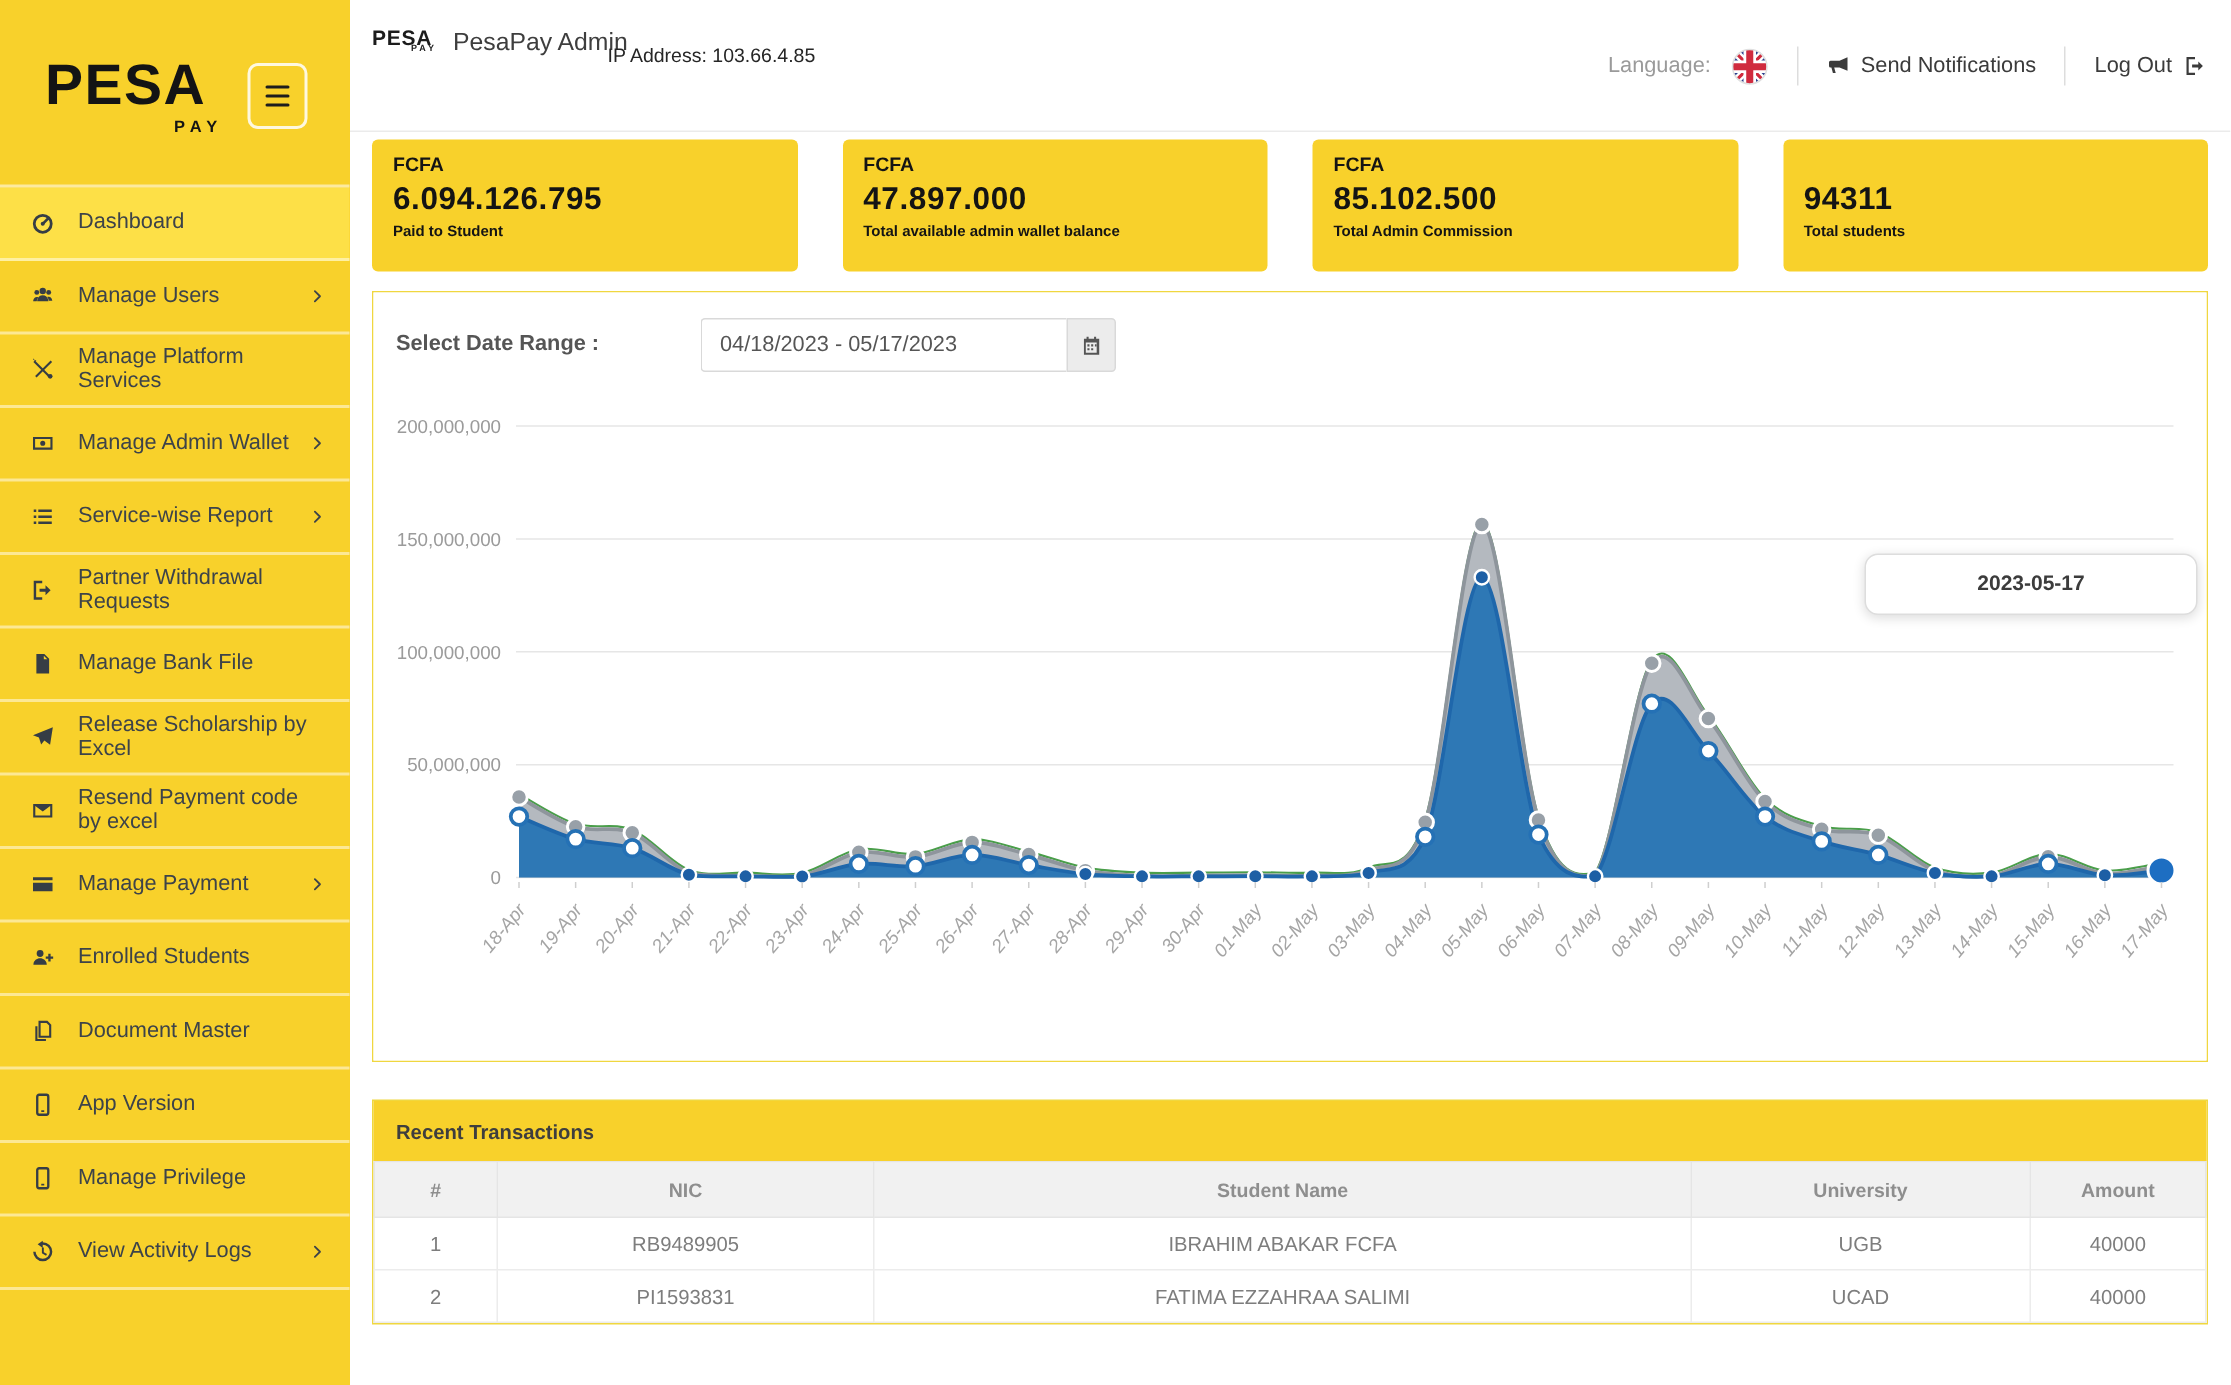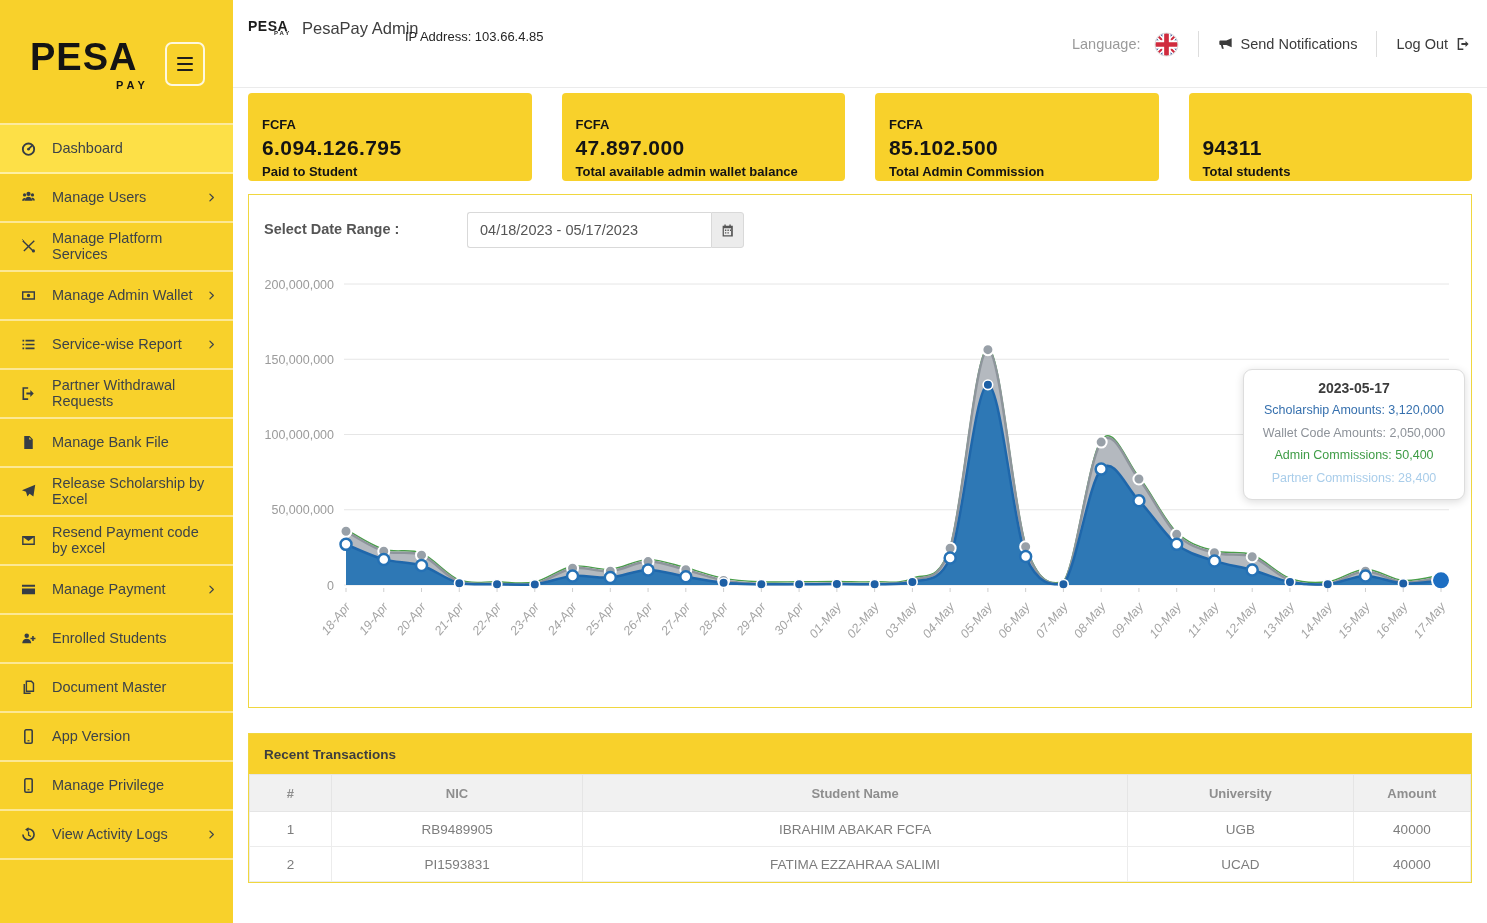--- a/index.html
+++ b/index.html
@@ -45,25 +45,25 @@
                   align-items:center; gap:13px; }
   .lang-label { color:#9a9a9a; font-size:14.5px; }
   .flag { width:25px; height:25px; display:flex; cursor:pointer; }
   .tb-sep { width:1px; height:26px; background:#ddd; margin:0 6px; }
   .tb-link { display:flex; align-items:center; gap:7px; color:#3b3b3b; font-size:14.5px;
              cursor:pointer; }
   .tb-link svg { width:16px; height:16px; }
 
   
   .cards { display:flex; gap:30px; padding:5px 15px 0 15px; }
-  .card { flex:1; background:#F8D12B; border-radius:4px; height:88px; padding:24px 14px;
+  .card { flex:1; background:#F8D12B; border-radius:4px; height:88px; padding:9px 14px;
           color:#141414; }
   .card .cur { font-size:13px; font-weight:bold; height:17px; }
   .card .val { font-size:21px; font-weight:bold; letter-spacing:.4px; margin-top:2px; }
-  .card .lbl { font-size:13px; font-weight:bold; margin-top:4px; }
+  .card .lbl { font-size:10px; font-weight:bold; margin-top:4px; }
 
   
   .panel { margin:13px 15px 0 15px; border:1px solid #f0d73f; background:#fff; }
   .panel-head { background:#F8D12B; height:40px; display:flex; align-items:center;
                 padding:0 15px; font-weight:bold; font-size:13.5px; color:#3e3e3e; }
   .graph-body { position:relative; height:512px; background:#fff; }
   .date-label { position:absolute; left:15px; top:26px; font-weight:bold; color:#555;
                 font-size:14.5px; }
   .date-group { position:absolute; left:218px; top:17px; display:flex; height:36px; width:277px; }
   .date-input { flex:1; border:1px solid #d9d9d9; border-right:none; border-radius:3px 0 0 3px;
@@ -472,26 +472,20 @@
             <line x1="1116.4827586206898" y1="331" x2="1116.4827586206898" y2="335" stroke="#cfcfcf" stroke-width="1"></line>
             <text x="1121.4827586206898" y="350" text-anchor="end" fill="#a5a5a5" font-size="12.5" font-family="Liberation Sans, sans-serif" font-style="italic" transform="rotate(-50 1121.4827586206898 350)">15-May</text>
             <line x1="1154.2413793103449" y1="331" x2="1154.2413793103449" y2="335" stroke="#cfcfcf" stroke-width="1"></line>
             <text x="1159.2413793103449" y="350" text-anchor="end" fill="#a5a5a5" font-size="12.5" font-family="Liberation Sans, sans-serif" font-style="italic" transform="rotate(-50 1159.2413793103449 350)">16-May</text>
             <line x1="1192" y1="331" x2="1192" y2="335" stroke="#cfcfcf" stroke-width="1"></line>
             <text x="1197" y="350" text-anchor="end" fill="#a5a5a5" font-size="12.5" font-family="Liberation Sans, sans-serif" font-style="italic" transform="rotate(-50 1197 350)">17-May</text>
           </svg></div>
 
       <div class="chart-tooltip">
         <div class="tt-title">2023-05-17</div>
-        <div id="tt-rows">
-            <div class="tt-row" style="color: rgb(54, 112, 174);">Scholarship Amounts: 3,120,000</div>
-            <div class="tt-row" style="color: rgb(141, 146, 153);">Wallet Code Amounts: 2,050,000</div>
-            <div class="tt-row" style="color: rgb(63, 156, 70);">Admin Commissions: 50,400</div>
-            <div class="tt-row" style="color: rgb(169, 205, 234);">Partner Commissions: 28,400</div>
-          </div>
       </div>
     </div>
   </section>
 
   <section class="panel table-panel">
     <div class="panel-head">Recent Transactions</div>
     <table>
       <colgroup>
         <col style="width:6.7%">
           <col style="width:20.6%">

